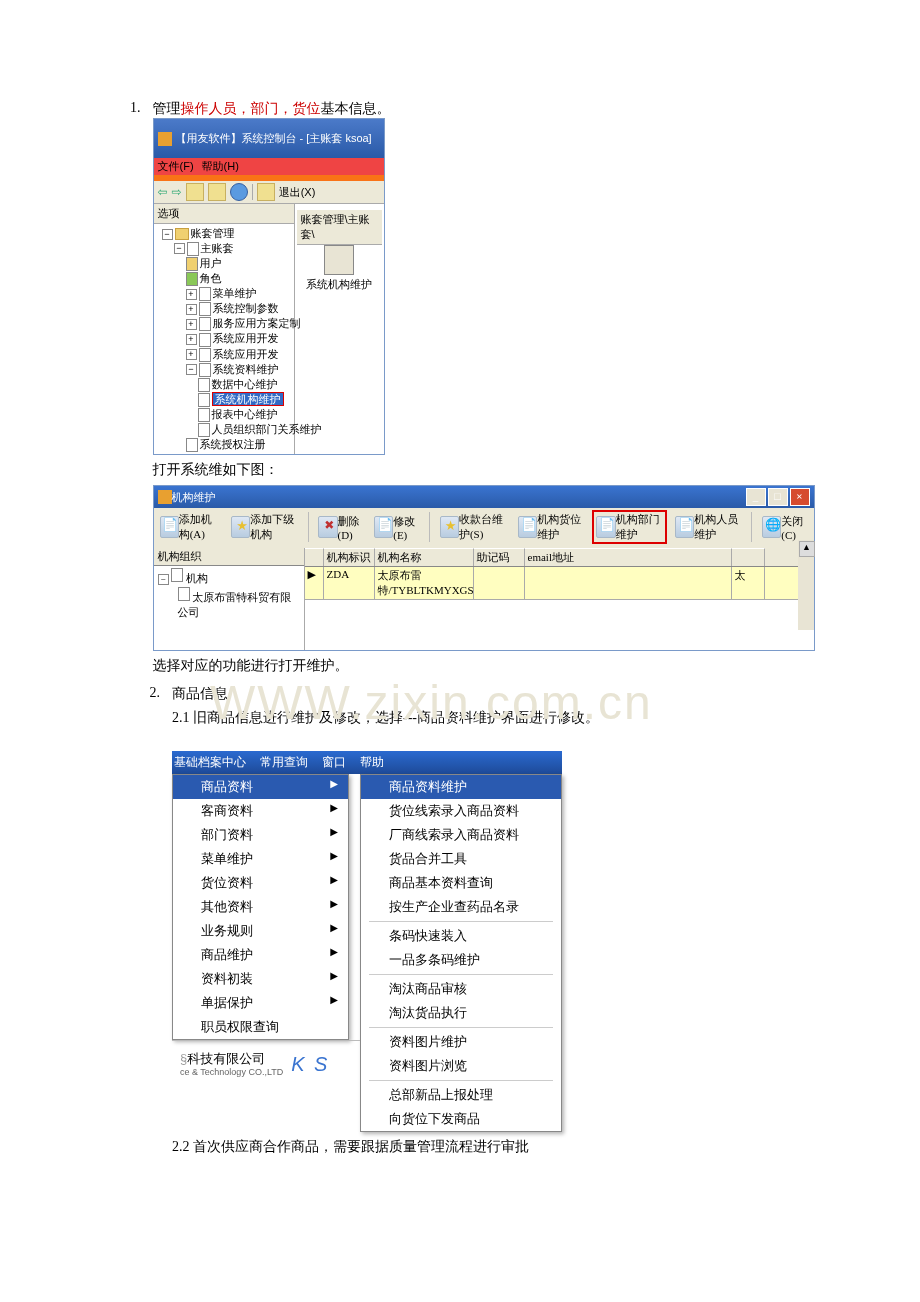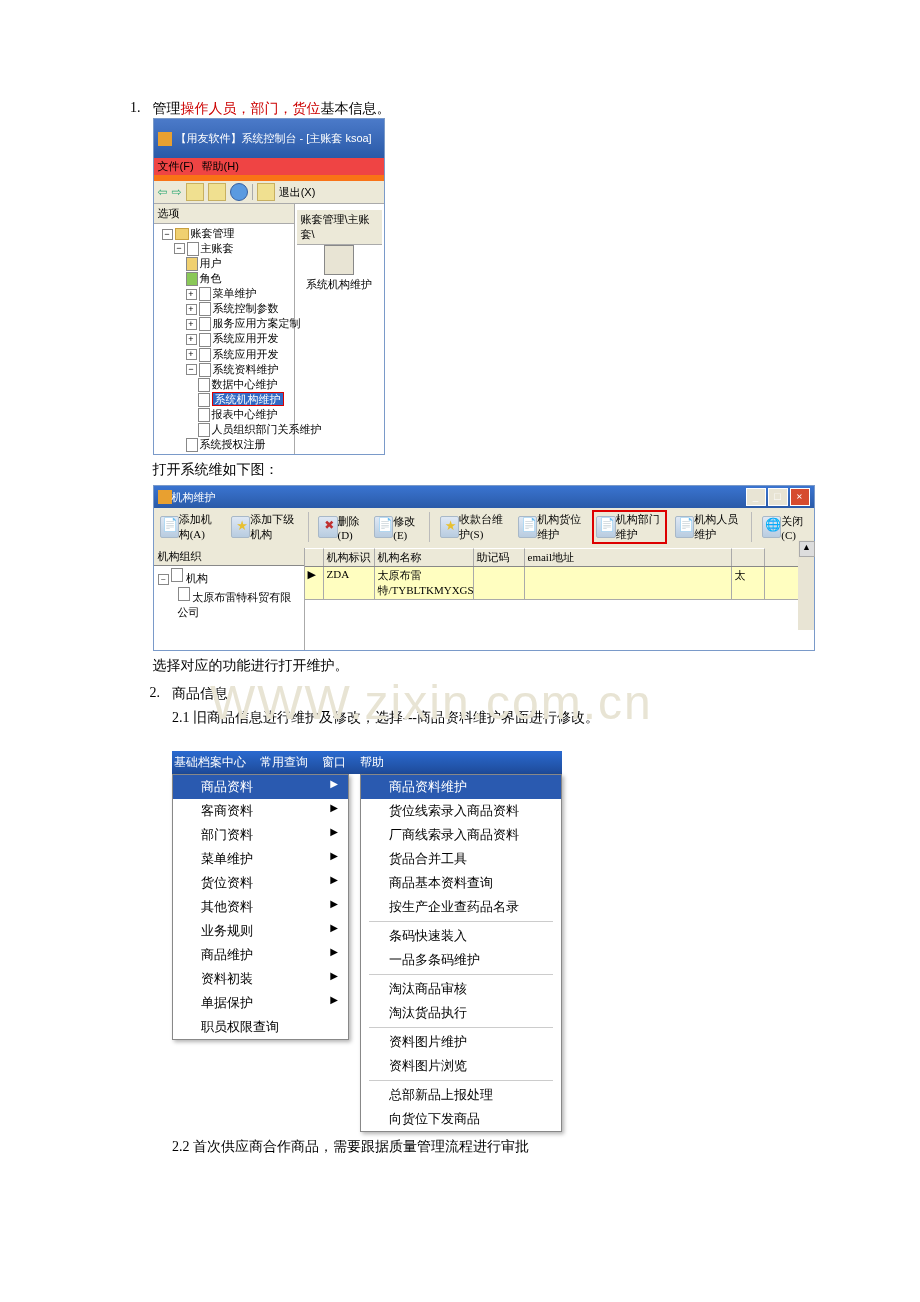--- a/index.html
+++ b/index.html
@@ -429,20 +429,27 @@
                   <span class="arrow">▶</span>
                 </div>
               <div class="menu-item">
                   <span>单据保护</span>
                   <span class="arrow">▶</span>
                 </div>
               <div class="menu-item">
                   <span>职员权限查询</span>
                 </div>
             </div>
+            <div class="win3-bottom">
+              <div>
+                <div class="black" style="font-size:13px;"><span style="opacity:.4">§</span><span>科技有限公司</span></div>
+                <div class="small">ce &amp; Technology CO.,LTD</div>
+              </div>
+              <div class="ks">K S</div>
+            </div>
           </div>
           <div class="win3-menu2">
             <div class="menu-item sel">
                 <span>商品资料维护</span>
               </div>
             <div class="menu-item">
                 <span>货位线索录入商品资料</span>
               </div>
             <div class="menu-item">
                 <span>厂商线索录入商品资料</span>

